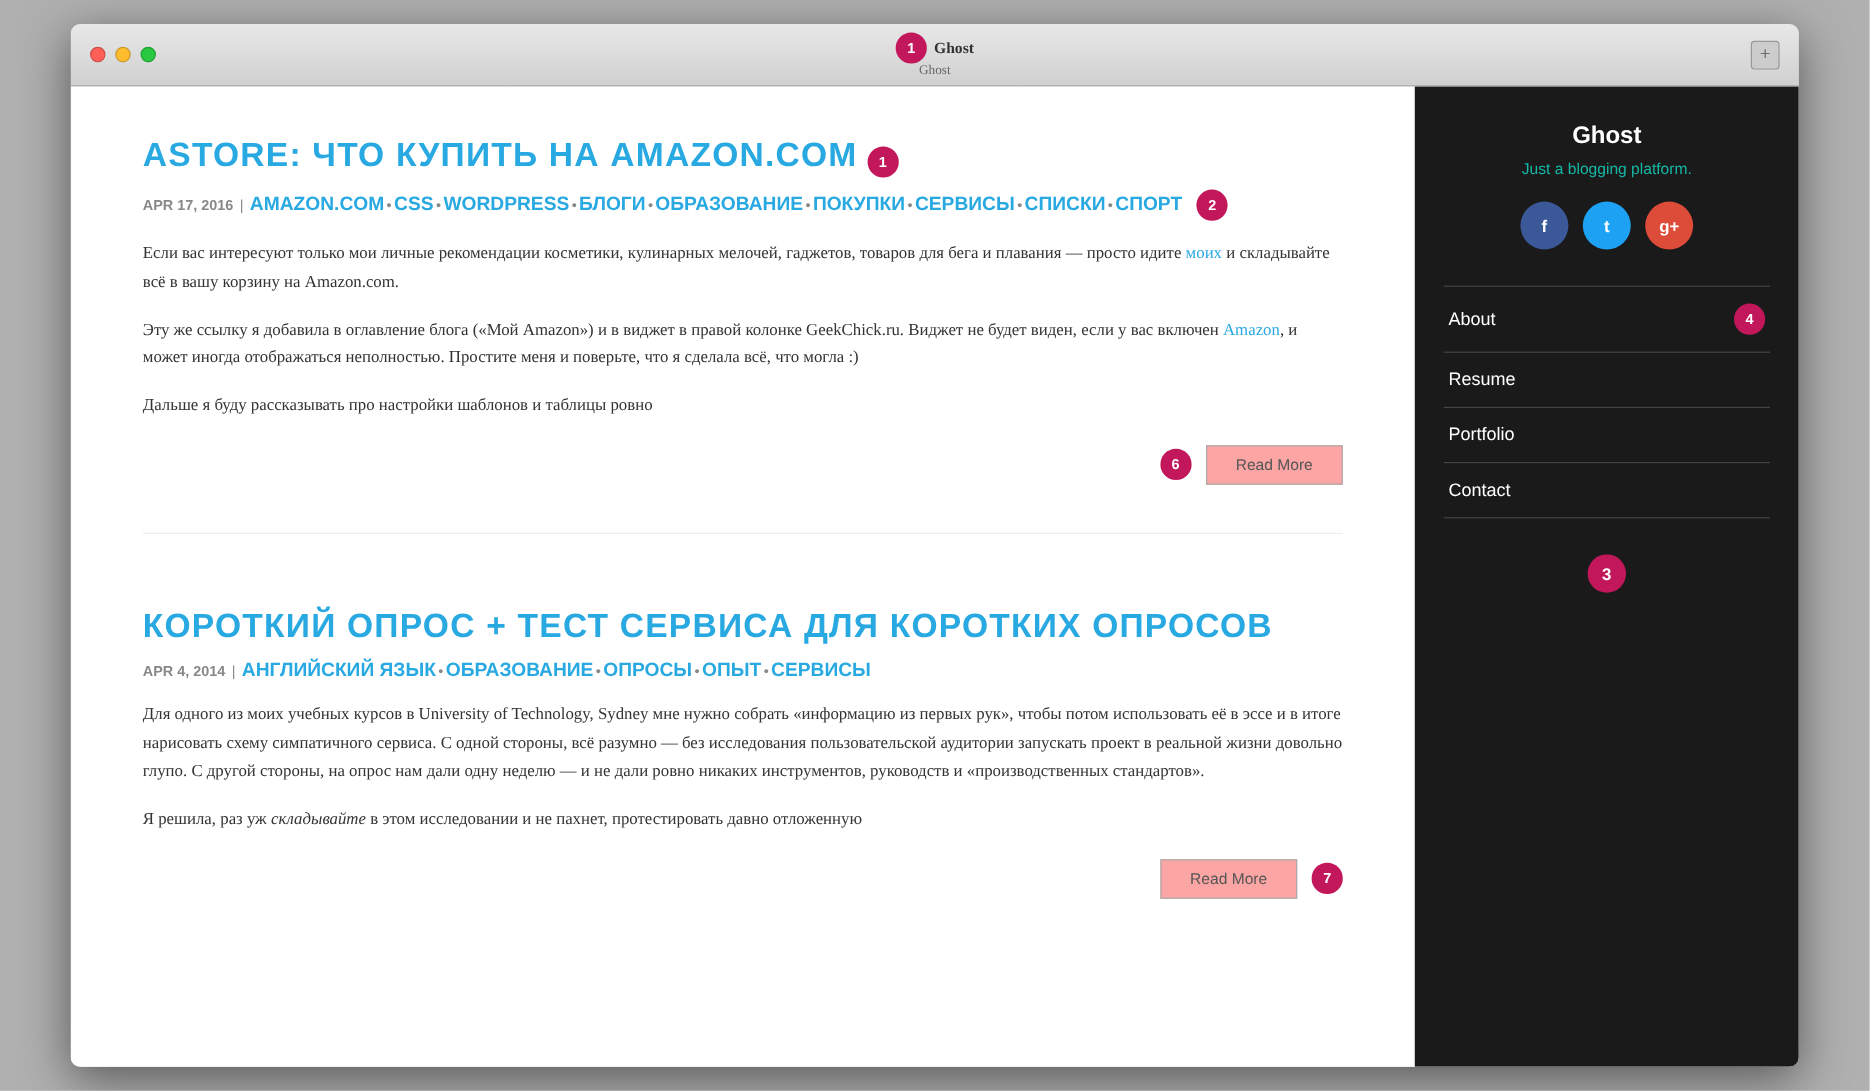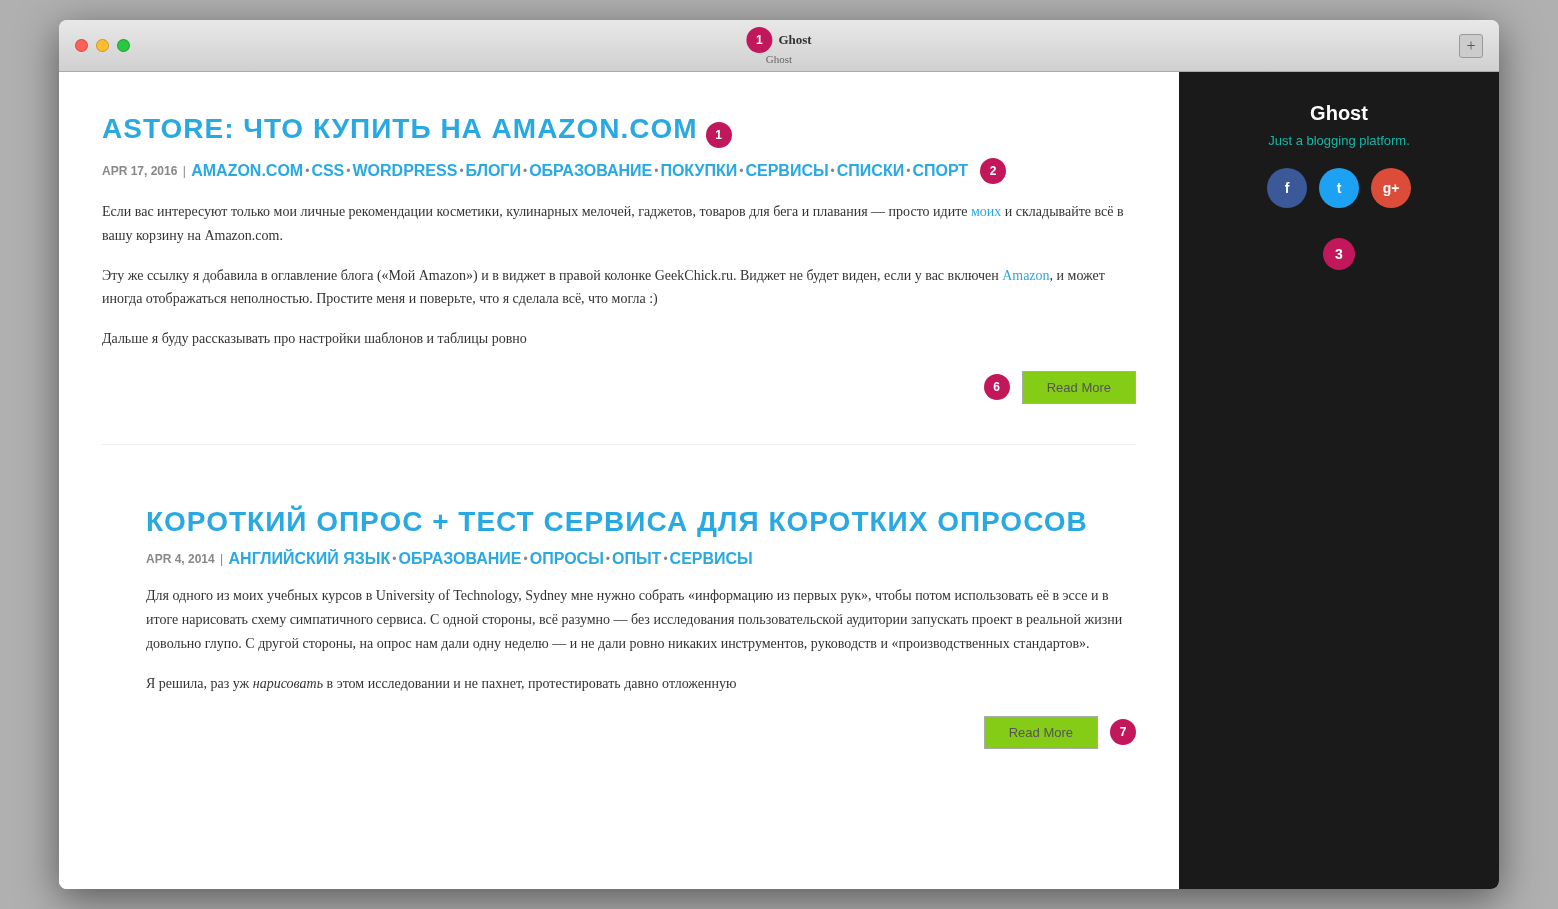--- a/index.html
+++ b/index.html
@@ -86,21 +86,21 @@
 
     .browser-content {
       display: flex;
       flex: 1;
       background: #f0f0f0;
     }
 
     .main-content {
       flex: 1;
       background: white;
-      padding: 40px 43px;
+      padding: 40px 60px;
       overflow-y: auto;
     }
 
     .post {
       margin-bottom: 60px;
       padding-bottom: 40px;
       border-bottom: 1px solid #eee;
     }
 
     .post-title {
@@ -163,21 +163,21 @@
       align-items: center;
       margin-top: 20px;
       position: relative;
     }
 
     .read-more-btn {
       border: 1px solid #aaa;
       padding: 8px 24px;
       font-size: 13px;
       color: #555;
-      background: #84cc16;
+      background: #fca5a5;
       cursor: pointer;
       font-family: Arial, sans-serif;
     }
 
     .sidebar {
       width: 320px;
       background: #1a1a1a;
       color: white;
       padding: 30px 24px;
       flex-shrink: 0;
@@ -325,60 +325,69 @@
           Эту же ссылку я добавила в оглавление блога («Мой Amazon») и в виджет в правой колонке GeekChick.ru. Виджет не будет виден, если у вас включен <a href="#">Amazon</a>, и может иногда отображаться неполностью. Простите меня и поверьте, что я сделала всё, что могла :)
         </div>
         <div class="post-body">Дальше я буду рассказывать про настройки шаблонов и таблицы ровно</div>
 
         <div class="read-more-container">
           <span class="abs-badge" style="position:relative;margin-right:12px;">6</span>
           <button class="read-more-btn">Read More</button>
         </div>
       </div>
 
-      <div class="post" style="border-bottom:none;margin-left:44px;">
+      <div class="post" style="border-bottom:none;">
         <div class="post-title">КОРОТКИЙ ОПРОС + ТЕСТ СЕРВИСА ДЛЯ КОРОТКИХ ОПРОСОВ</div>
 
         <div class="post-meta">
           <span class="post-meta-date">APR 4, 2014</span>
           <span class="post-meta-sep">&nbsp;|&nbsp;</span>
           <span class="post-meta-tag">АНГЛИЙСКИЙ ЯЗЫК</span>
           <span class="post-meta-sep">•</span>
           <span class="post-meta-tag">ОБРАЗОВАНИЕ</span>
           <span class="post-meta-sep">•</span>
           <span class="post-meta-tag">ОПРОСЫ</span>
           <span class="post-meta-sep">•</span>
           <span class="post-meta-tag">ОПЫТ</span>
           <span class="post-meta-sep">•</span>
           <span class="post-meta-tag">СЕРВИСЫ</span>
         </div>
 
         <div class="post-body">Для одного из моих учебных курсов в University of Technology, Sydney мне нужно собрать «информацию из первых рук», чтобы потом использовать её в эссе и в итоге нарисовать схему симпатичного сервиса. С одной стороны, всё разумно — без исследования пользовательской аудитории запускать проект в реальной жизни довольно глупо. С другой стороны, на опрос нам дали одну неделю — и не дали ровно никаких инструментов, руководств и «производственных стандартов».</div>
         <div class="post-body">
-          Я решила, раз уж <em>нарисовать</em> в этом исследовании и не пахнет, протестировать давно отложенную
+          Я решила, раз уж <em>складывайте</em> в этом исследовании и не пахнет, протестировать давно отложенную
         </div>
 
         <div class="read-more-container">
           <button class="read-more-btn">Read More</button>
           <span class="abs-badge" style="position:relative;margin-left:12px;">7</span>
         </div>
       </div>
 
     </div>
 
     <div class="sidebar">
       <div class="sidebar-title">Ghost</div>
       <div class="sidebar-subtitle">Just a blogging platform.</div>
 
       <div class="social-icons">
         <div class="social-icon facebook">f</div>
         <div class="social-icon twitter">t</div>
         <div class="social-icon google">g+</div>
       </div>
 
+      <div class="nav-menu">
+        <div class="nav-item" style="display:flex;align-items:center;justify-content:space-between;">
+          <span>About</span>
+          <span class="abs-badge" style="position:relative;">4</span>
+        </div>
+        <div class="nav-item">Resume</div>
+        <div class="nav-item">Portfolio</div>
+        <div class="nav-item">Contact</div>
+      </div>
 
       <div class="sidebar-badge-3">
         <span class="abs-badge" style="position:relative;width:32px;height:32px;font-size:14px;">3</span>
       </div>
 
     </div>
   </div>
 </div>
 
 </body></html>

